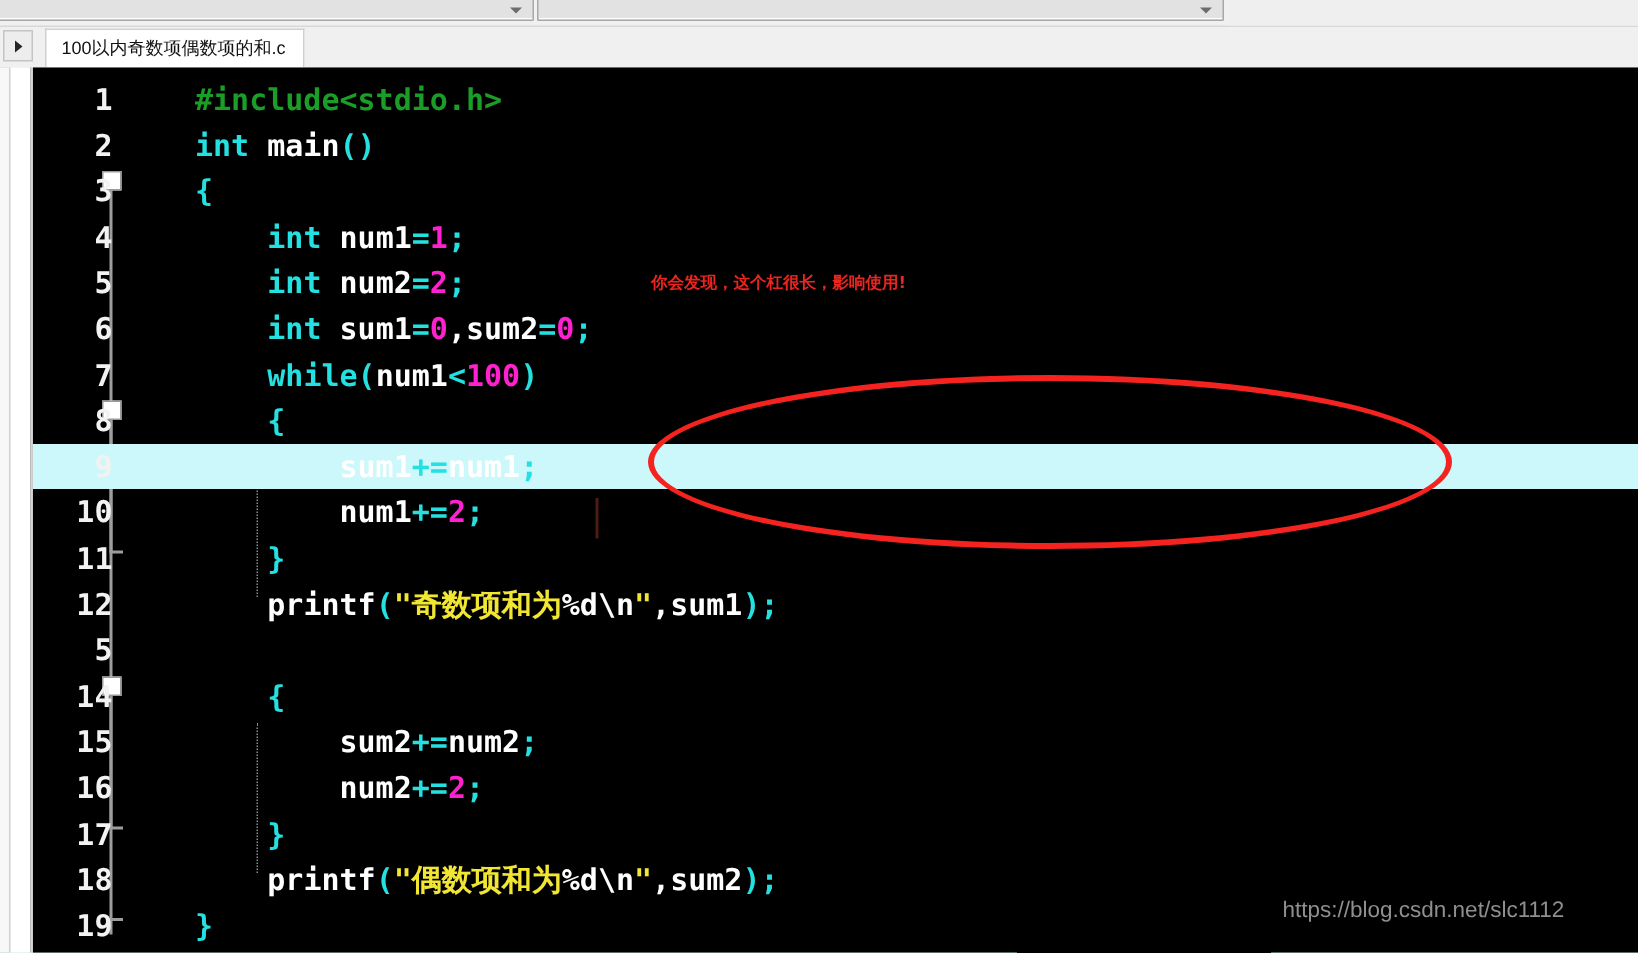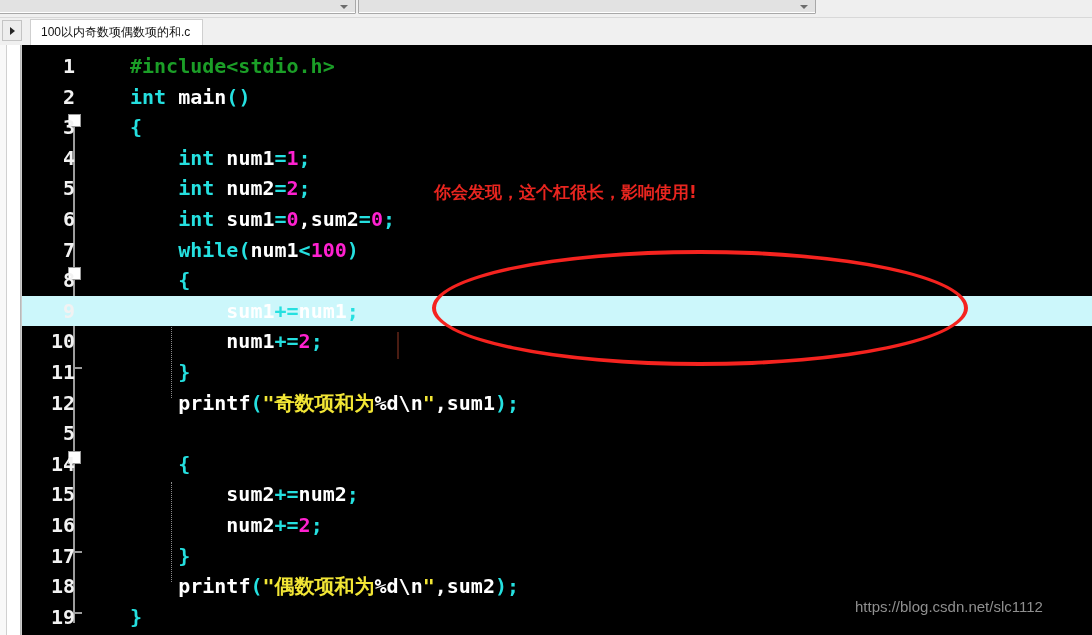--- a/index.html
+++ b/index.html
@@ -233,21 +233,21 @@
     border: 4px solid #f5231f;
     border-radius: 50%;
     background: transparent;
     pointer-events: none;
   }
   
   .red-note {
     position: absolute;
     color: #e8251f;
     font-family: "DejaVu Sans", sans-serif;
-    font-size: 17px;
+    font-size: 11px;
     font-weight: bold;
     white-space: nowrap;
   }
   
   .watermark {
     position: absolute;
     color: #8f8f8f;
     font-family: "Liberation Sans", sans-serif;
     font-size: 15px;
     white-space: nowrap;

